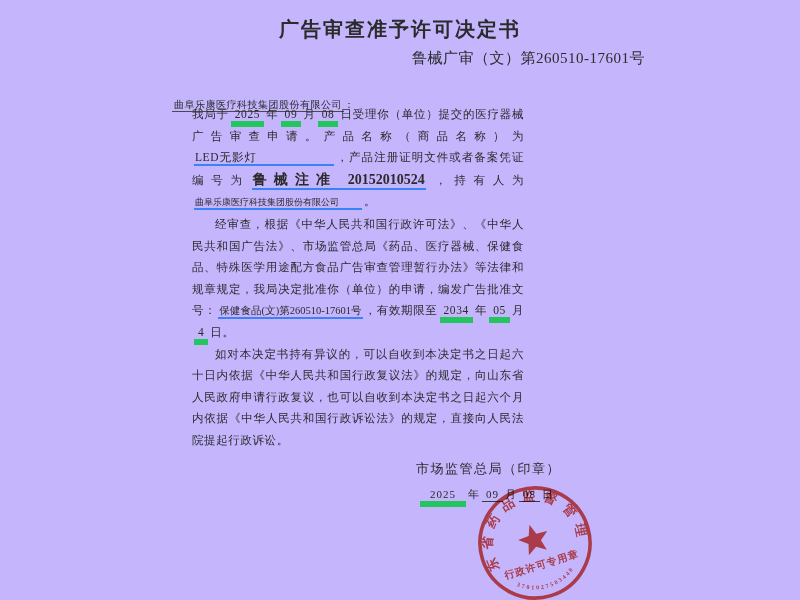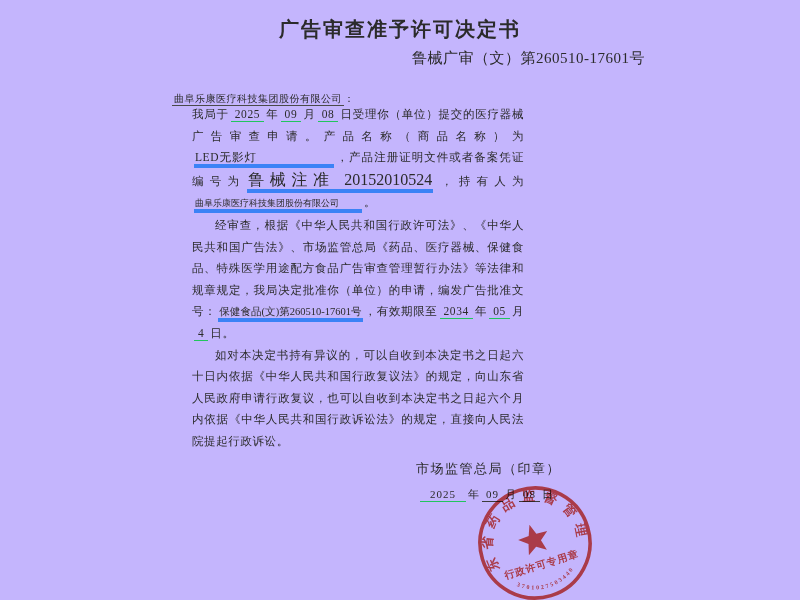--- a/index.html
+++ b/index.html
@@ -8,36 +8,36 @@
     position:relative; width:800px; height:600px; background:#c4b5fd; overflow:hidden;
     font-family:"Liberation Serif","DejaVu Serif",serif; color:var(--ink);
   }
   .doc-title {
     position:absolute; top:16px; left:0; width:100%; text-align:center;
     font-size:20px; font-weight:bold; letter-spacing:2px;
   }
   .doc-no {
     position:absolute; top:49px; left:388px; font-size:15px; letter-spacing:0.5px;margin-left:24px;
   }
-  .addressee { position:absolute; top:92px; left:172px; font-size:10px; letter-spacing:0.5px; }
+  .addressee { position:absolute; top:98px; left:172px; font-size:10px; letter-spacing:0.5px; }
   .addressee .company { border-bottom:1px solid #4a4a4a; padding:0 2px 1px 2px; }
 
   .body-block {
     position:absolute; top:104px; left:192px; width:332px;
     font-size:11.5px; line-height:21.6px; text-align:justify; letter-spacing:0.6px;
   }
   .body-block p { margin:0; }
   .indent { text-indent:23px; }
 
-  .u { border-bottom:1px solid #22c55e; margin:0 2px; padding:0 4px 1px 4px; white-space:nowrap; }
-  .u-tight { border-bottom:4px solid #3b82f6; margin:0 2px; padding:0 1px 1px 1px; white-space:nowrap; }
+  .u { border-bottom:6px solid #22c55e; margin:0 2px; padding:0 4px 1px 4px; white-space:nowrap; }
+  .u-tight { border-bottom:2px solid #3b82f6; margin:0 2px; padding:0 1px 1px 1px; white-space:nowrap; }
   .ext { display:inline-block; width:76px; height:1px; }
   .ext-sm { display:inline-block; width:22px; height:1px; }
   .small-co { font-size:9px; letter-spacing:0; }
-  .reg-no { font-size:16px; letter-spacing:0; }
+  .reg-no { font-size:14px; letter-spacing:0;font-weight:bold; }
   .appr-no { font-size:10.5px; letter-spacing:0; }
 
   .sig-issuer { position:absolute; top:460px; left:416px; font-size:13px; letter-spacing:1.5px; }
   .sig-date   { position:absolute; top:487px; left:418px; font-size:11px; letter-spacing:1px; }
   .sig-date .u { padding:0 10px 1px 10px; }
   .sig-date .u-d { border-bottom:1px solid #3c3c3c; margin:0 2px; padding:0 4px 1px 4px; }
 
   .seal {
     position:absolute; left:475px; top:483px; width:120px; height:120px;
     transform:rotate(-17deg); opacity:0.87; mix-blend-mode:multiply; pointer-events:none;

